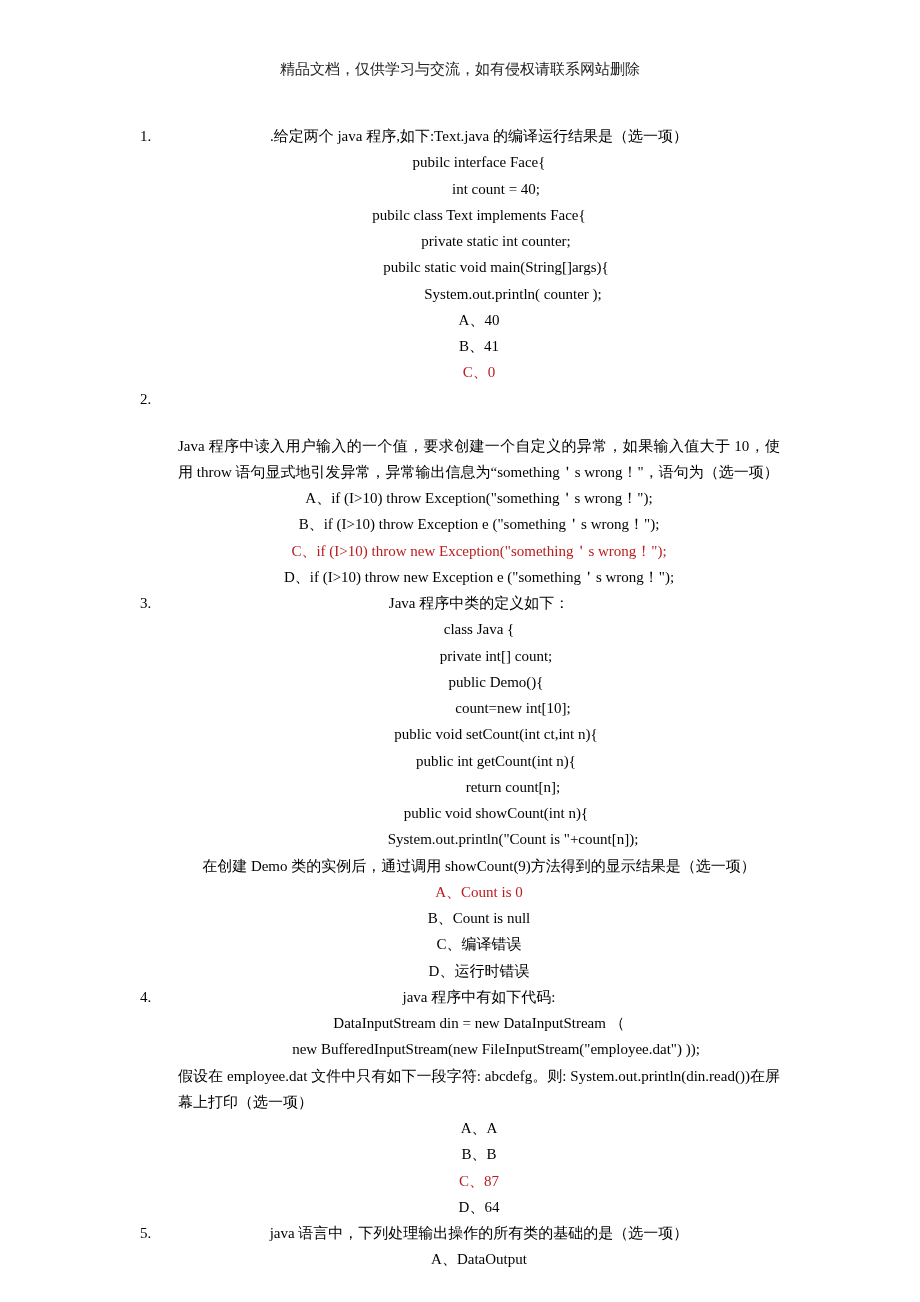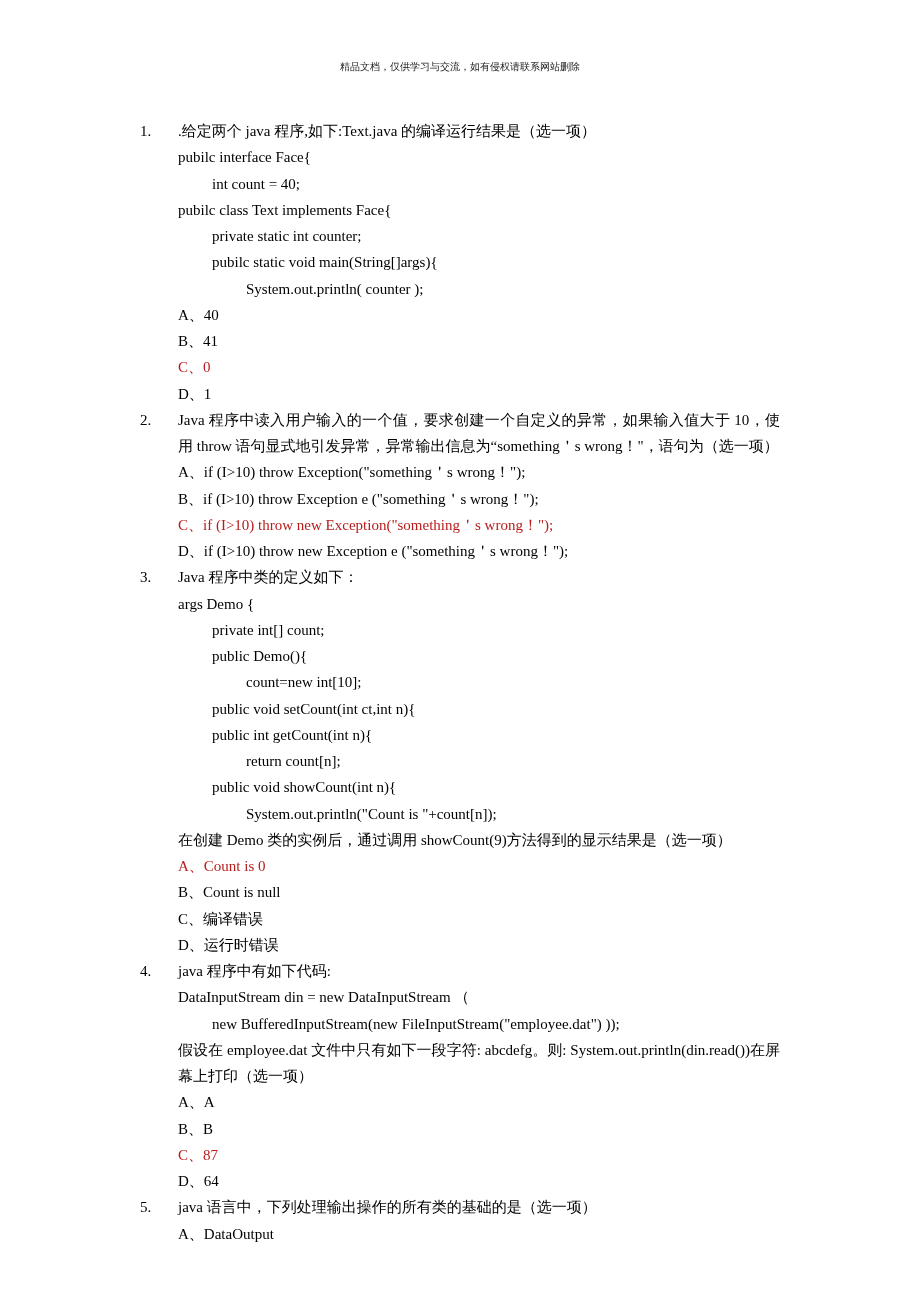--- a/index.html
+++ b/index.html
@@ -10,21 +10,21 @@
     color: #000;
     width: 920px;
   }
   .page {
     padding: 60px 140px 40px 140px;
     box-sizing: border-box;
     width: 920px;
   }
   .header {
     text-align: center;
-    font-size: 10px;
+    font-size: 15px;
     color: #222;
     margin-bottom: 44px;
   }
   .questions {
     font-size: 15px;
     line-height: 1.75;
   }
   .qrow {
     display: flex;
     align-items: flex-start;
@@ -35,20 +35,21 @@
   }
   .qbody {
     flex: 1;
   }
   .code-indent-1 { padding-left: 34px; }
   .code-indent-2 { padding-left: 68px; }
   .body-block .line,
   .qbody .line {
     display: block;
     min-height: 1.1em;
+    text-align: center;
   }
   .correct { color: #b91c1c; }
 </style>
 </head>
 <body>
 
 <div class="page">
 
   <div class="header">精品文档，仅供学习与交流，如有侵权请联系网站删除</div>
 
@@ -60,40 +61,39 @@
         <span class="line">.给定两个 java 程序,如下:Text.java 的编译运行结果是（选一项）</span>
         <span class="line">pubilc interface Face{</span>
         <span class="line code-indent-1">    int count = 40;</span>
         <span class="line">pubilc class Text implements Face{</span>
         <span class="line code-indent-1">    private static int counter;</span>
         <span class="line code-indent-1">    pubilc static void main(String[]args){</span>
         <span class="line code-indent-2">        System.out.println( counter );</span>
         <span class="line">A、40</span>
         <span class="line">B、41</span>
         <span class="line correct">C、0</span>
-        <span class="line">D、1</span>
       </div>
     </div>
 
     <div class="qrow">
       <div class="qnum">2.</div>
       <div class="qbody">
-        <span class="line" style="text-align:justify;">Java 程序中读入用户输入的一个值，要求创建一个自定义的异常，如果输入值大于 10，使用 throw 语句显式地引发异常，异常输出信息为“something＇s wrong！"，语句为（选一项）</span>
+        <span class="line" style="text-align:justify;margin-top:47px;">Java 程序中读入用户输入的一个值，要求创建一个自定义的异常，如果输入值大于 10，使用 throw 语句显式地引发异常，异常输出信息为“something＇s wrong！"，语句为（选一项）</span>
         <span class="line">A、if (I&gt;10)    throw Exception("something＇s wrong！");</span>
         <span class="line">B、if (I&gt;10)    throw Exception e ("something＇s wrong！");</span>
         <span class="line correct">C、if (I&gt;10)    throw new Exception("something＇s wrong！");</span>
         <span class="line">D、if (I&gt;10) throw new Exception e ("something＇s wrong！");</span>
       </div>
     </div>
 
     <div class="qrow">
       <div class="qnum">3.</div>
       <div class="qbody">
         <span class="line">Java 程序中类的定义如下：</span>
-        <span class="line">args Demo {</span>
+        <span class="line">class Java {</span>
         <span class="line code-indent-1">        private int[] count;</span>
         <span class="line code-indent-1">        public Demo(){</span>
         <span class="line code-indent-2">                count=new int[10];</span>
         <span class="line code-indent-1">        public void setCount(int ct,int n){</span>
         <span class="line code-indent-1">        public int getCount(int n){</span>
         <span class="line code-indent-2">                return count[n];</span>
         <span class="line code-indent-1">        public void showCount(int n){</span>
         <span class="line code-indent-2">                System.out.println("Count is "+count[n]);</span>
         <span class="line">在创建 Demo 类的实例后，通过调用 showCount(9)方法得到的显示结果是（选一项）</span>
         <span class="line correct">A、Count is 0</span>

